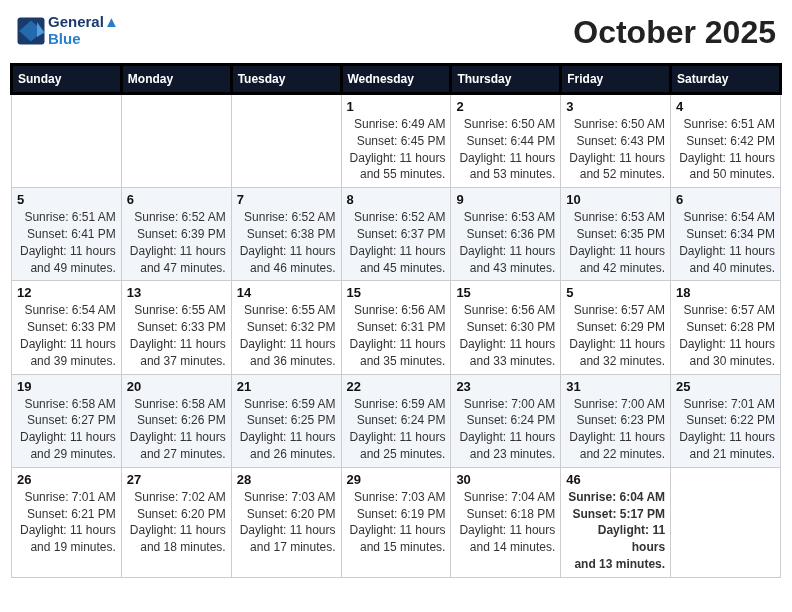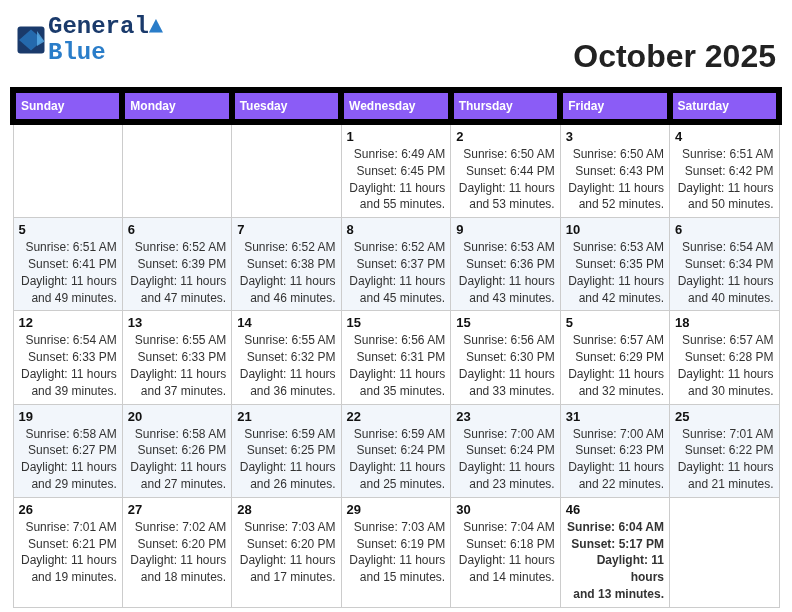--- a/index.html
+++ b/index.html
@@ -15,63 +15,61 @@
       justify-content: space-between;
       align-items: flex-start;
       margin-bottom: 8px;
       padding: 4px 6px;
     }
     .logo {
       display: flex;
       align-items: center;
     }
     .logo-text {
-      font-size: 24px;
+      font-size: 15px;
       font-weight: bold;
       color: #1a3a6b;
       line-height: 1.1;
-      font-family: Liberation Mono, monospace;
     }
     .logo-text span {
       color: #1a3a6b;
     }
     .logo-blue {
       color: #2a7dc9 !important;
     }
     .logo-icon {
       width: 30px;
       height: 30px;
       margin-right: 2px;
     }
     .title-block {
       text-align: right;
     }
     .calendar-title {
       font-size: 32px;
       font-weight: bold;
       color: #222;
-      margin-top: 24px;
     }
     .calendar-subtitle {
       font-size: 15px;
       color: #444;
     }
     .calendar {
       width: 100%;
       border-collapse: collapse;
       font-size: 11px;
     }
     .calendar th {
-      background-color: #8b5cf6;
+      background-color: #0f172a;
       color: #fff;
       text-align: left;
       padding: 6px 5px;
       font-size: 12px;
       font-weight: bold;
-      border: 6px solid #000000;
+      border: 3px solid #000000;
     }
     .calendar td {
       vertical-align: top;
       padding: 4px 5px;
       border: 1px solid #ccc;
       width: 110px;
       min-height: 80px;
       background: #fff;
     }
     .calendar tr:nth-child(even) td {

